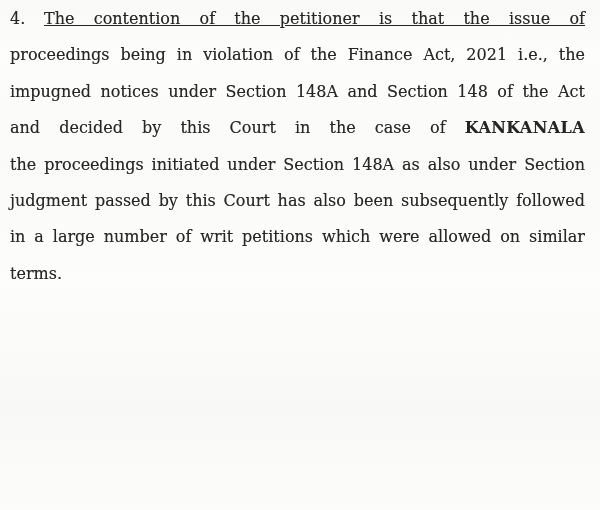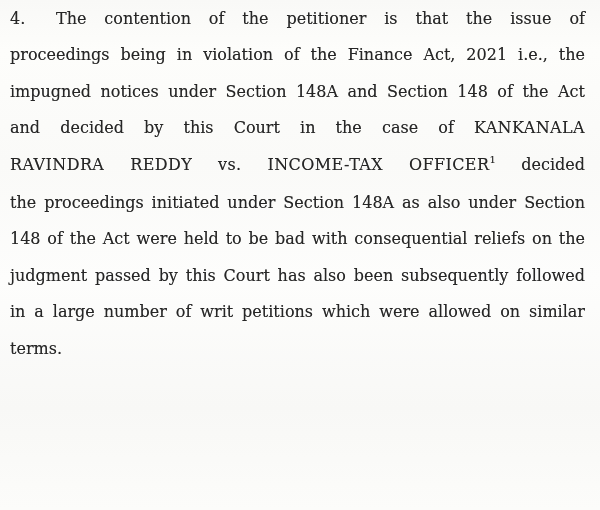--- a/index.html
+++ b/index.html
@@ -29,44 +29,43 @@
     text-align-last: left;
   }
   .line.first { position: relative; }
   .pnum {
     position: absolute;
     left: 0;
     top: 0;
   }
   .first-text {
     display: block;
-    margin-left: 46px;
+    margin-left: 34px;
     text-align: justify;
     text-align-last: justify;
+    text-decoration: underline;
   }
-  .b { font-weight: normal; letter-spacing: 0.4px; margin-top: 6px; }
+  .b { font-weight: bold; letter-spacing: 0.4px; margin-top: 6px; }
   .sup {
     font-size: 10px;
     position: relative;
     top: -7px;
     letter-spacing: 0;
   }
 </style>
 </head>
 <body>
 
 <div class="page">
   <div id="judgment-paragraph">
       <div class="line first">
         <span class="pnum">4.</span>
         <span class="first-text"><span class="">The contention of the petitioner is that the issue of</span></span>
       </div>
       <div class="line"><span class="">proceedings being in violation of the Finance Act, 2021 i.e., the</span></div>
       <div class="line"><span class="">impugned notices under Section 148A and Section 148 of the Act</span></div>
       <div class="line"><span class="">and decided by this Court in the case of </span><span class="b">KANKANALA</span></div>
-      <div class="line"><span class="b">RAVINDRA REDDY vs. INCOME-TAX OFFICER</span><span class=" sup">1</span><span class=""> decided</span></div>
       <div class="line"><span class="">the proceedings initiated under Section 148A as also under Section</span></div>
-      <div class="line"><span class="">148 of the Act were held to be bad with consequential reliefs on the</span></div>
       <div class="line"><span class="">judgment passed by this Court has also been subsequently followed</span></div>
       <div class="line"><span class="">in a large number of writ petitions which were allowed on similar</span></div>
       <div class="line last"><span class="">terms.</span></div>
     </div>
 </div>
 
 </body></html>

